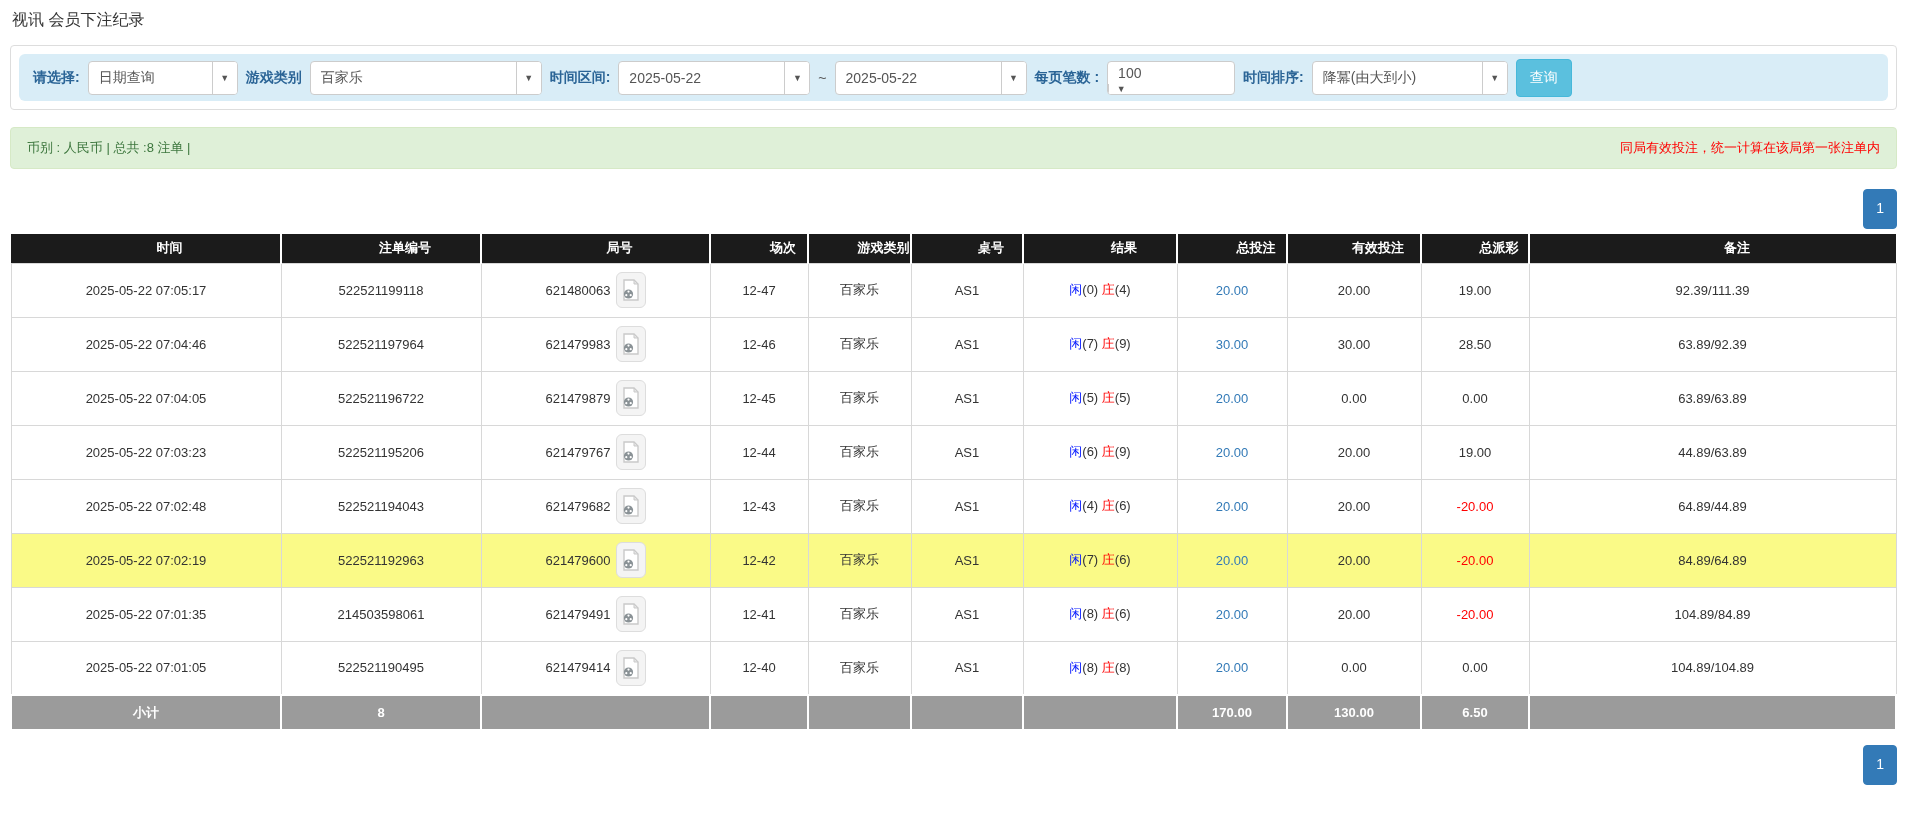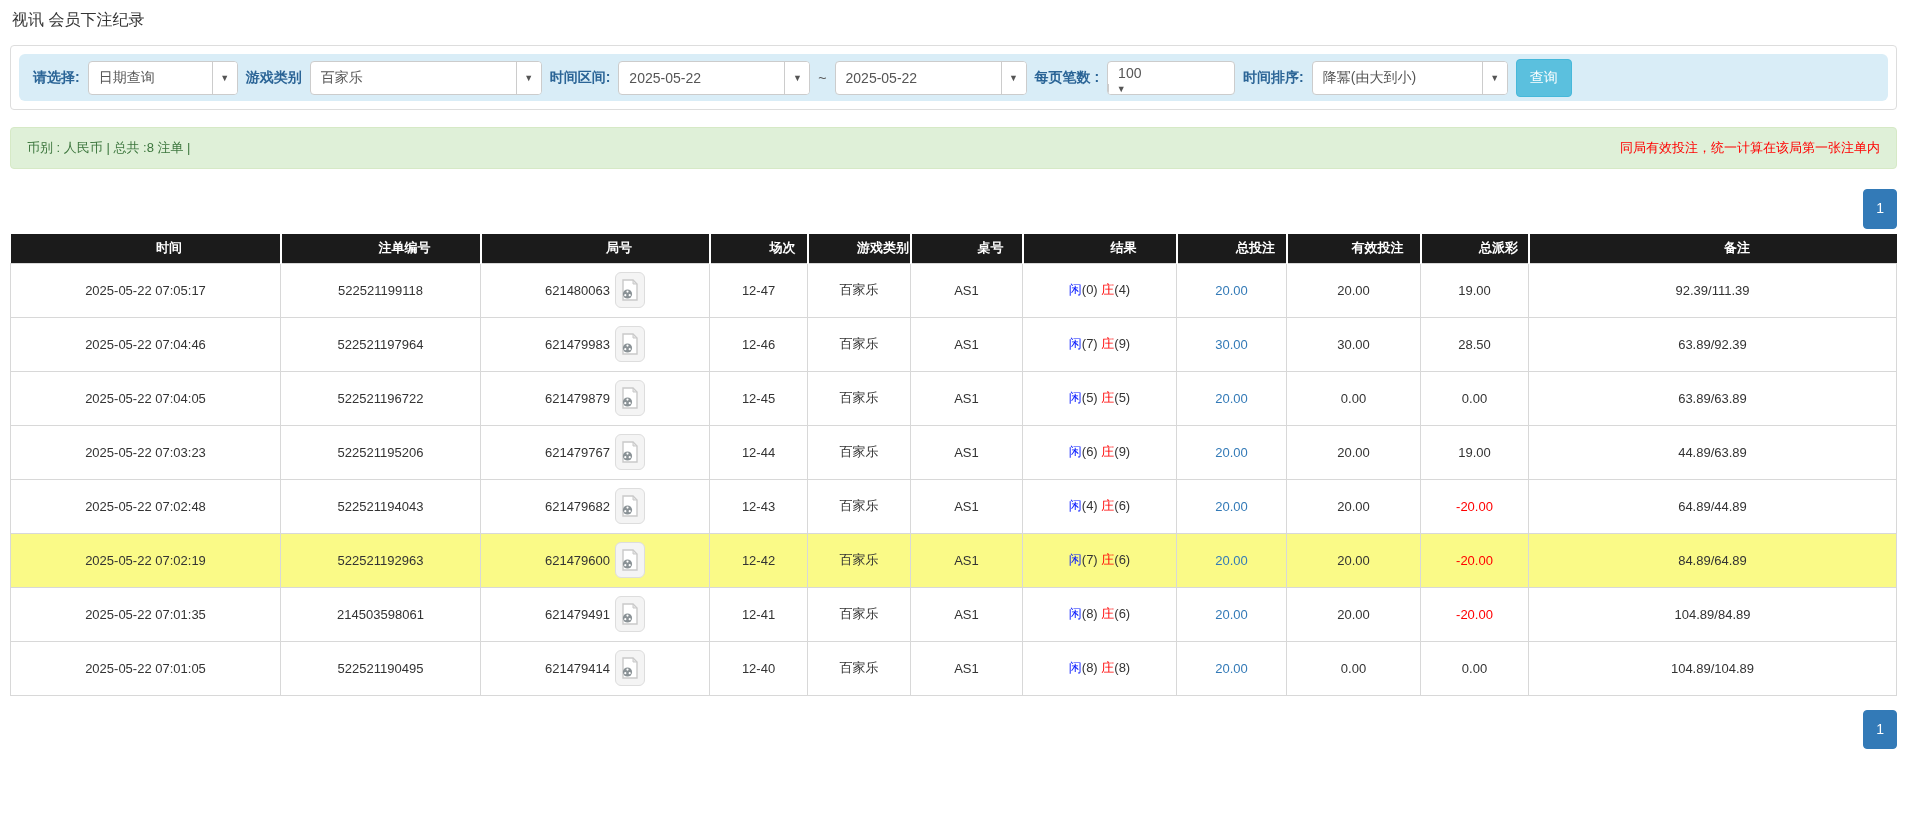--- a/index.html
+++ b/index.html
@@ -391,18 +391,31 @@
     </td>
     <td>
       <span class="bet-link">20.00</span>
     </td>
     <td>0.00</td>
     <td>0.00</td>
     <td>104.89/104.89</td>
   </tr>
     </tbody>
   <tfoot>
+    <tr>
+      <td>小计</td>
+      <td>8</td>
+      <td></td>
+        <td></td>
+      <td></td>
+        <td></td>
+      <td></td>
+      <td>170.00</td>
+      <td>130.00</td>
+      <td>6.50</td>
+      <td></td>
+    </tr>
   </tfoot>
 </table>
 
 <div class="pagi-bottom">
   <span class="page-btn">1</span>
 </div>
 
 </body></html>

